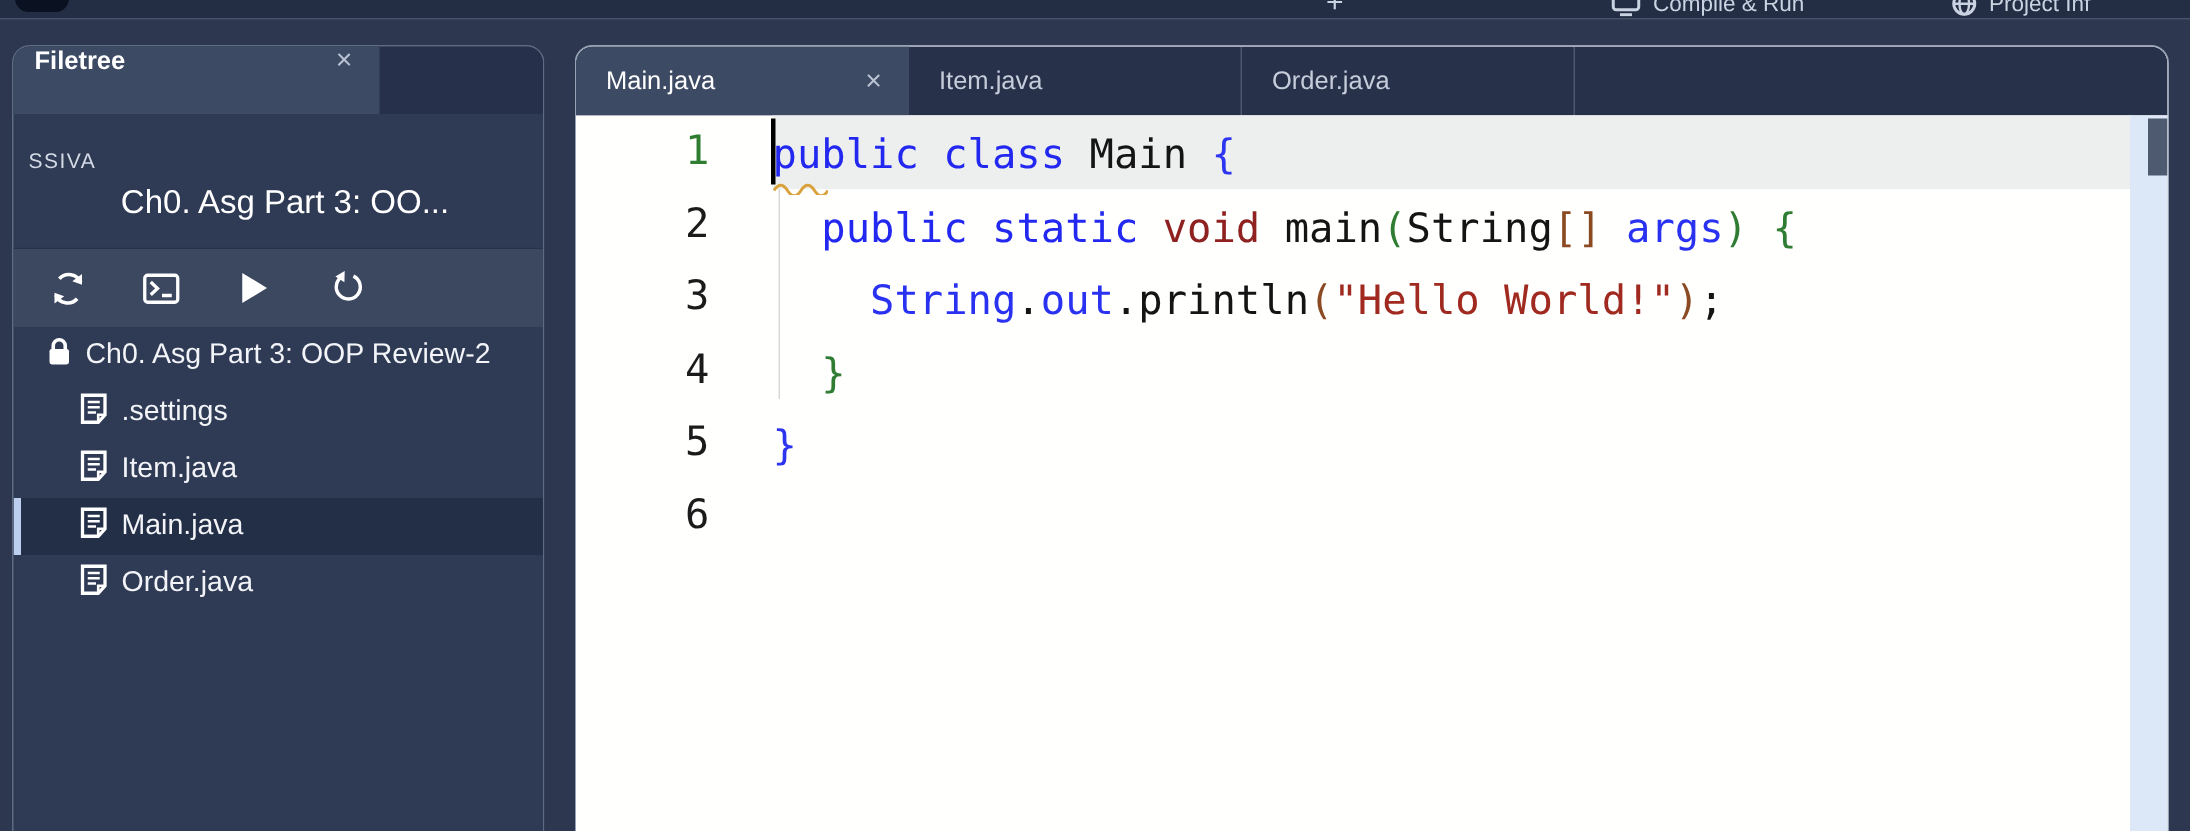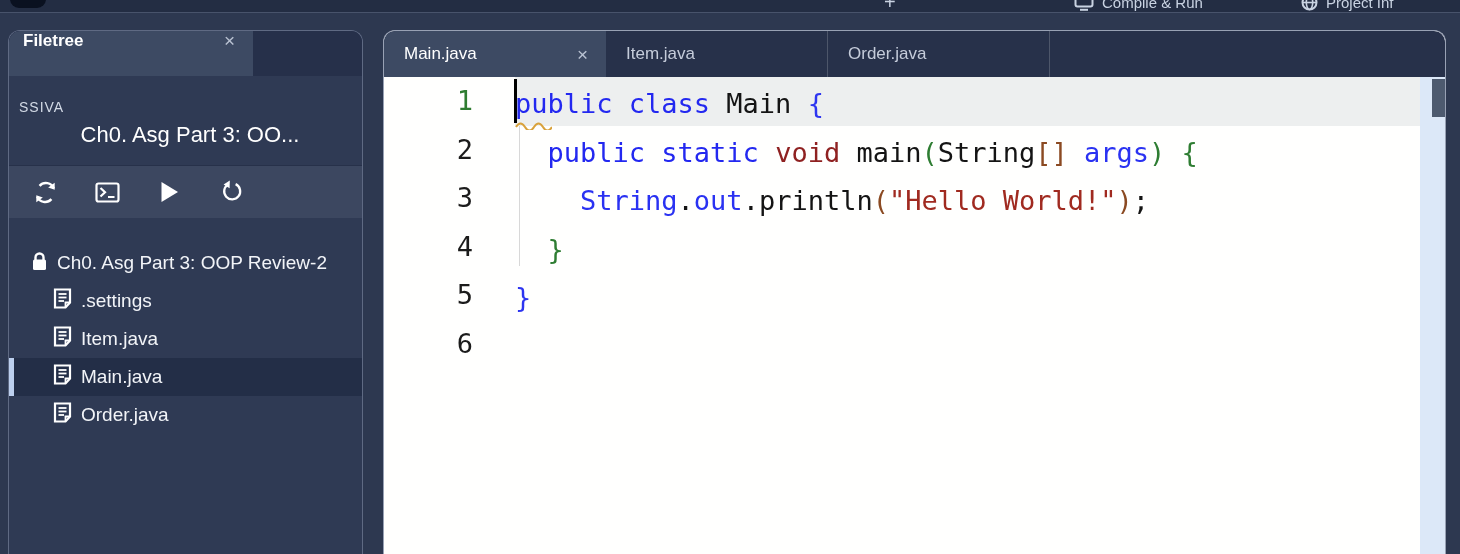--- a/index.html
+++ b/index.html
@@ -25,21 +25,21 @@
             display:flex; align-items:flex-start; justify-content:space-between; padding:0 18px 0 14px; }
   .sb-tab .t { color:#ffffff; font-size:17px; font-weight:700; }
   .close-x { color:#b9c2d2; font-size:19px; line-height:1; cursor:default; }
   .sb-body { padding-top:23px; }
   .course-code { margin-left:10px; color:#d3dae6; font-size:14px; letter-spacing:1px; }
   .asg-title { margin-left:9px; margin-top:7px; color:#ffffff; font-size:22px; white-space:nowrap;text-align:center; }
   .sb-toolbar { margin-top:17px; height:53px; background:#3c4760; border-top:1px solid #27314a;
                 display:flex; align-items:center; padding-left:23px; gap:36px; }
   .tool-btn { width:26px; height:26px; display:flex; align-items:center; justify-content:center; }
 
-  .filelist { margin-top:26px; }
+  .filelist { }
   .frow { height:38px; display:flex; align-items:center; padding-left:22px; gap:9px;
           color:#f2f4f8; font-size:19px; position:relative; }
   .frow.child { padding-left:44px;text-align:right; }
   .frow.selected { background:#232e47; }
   .frow.selected::before { content:""; position:absolute; left:0; top:0; bottom:0; width:5px;
           background:var(--accent,#bccfee); }
   .frow svg { flex:0 0 auto; }
 
   
   .editor { left:383px; width:1063px; background:#fffffe; border:1px solid #98a1b4; border-bottom:none; }

